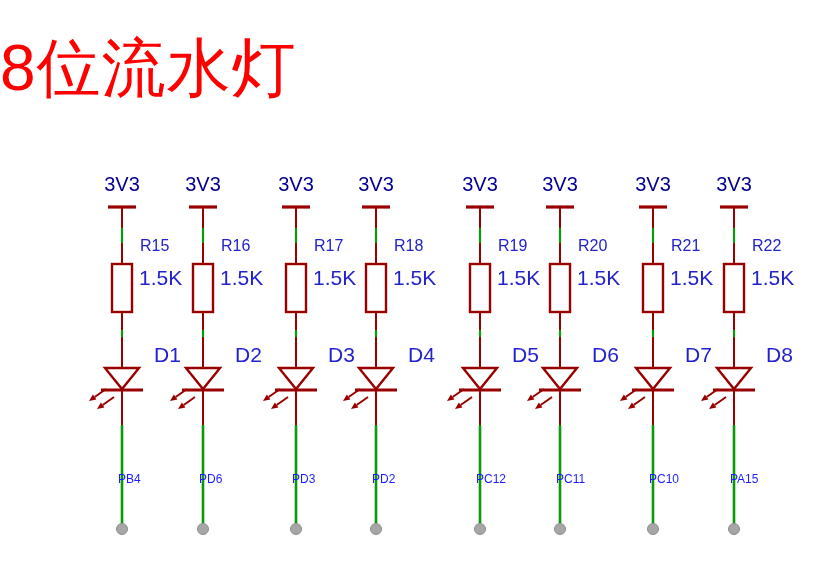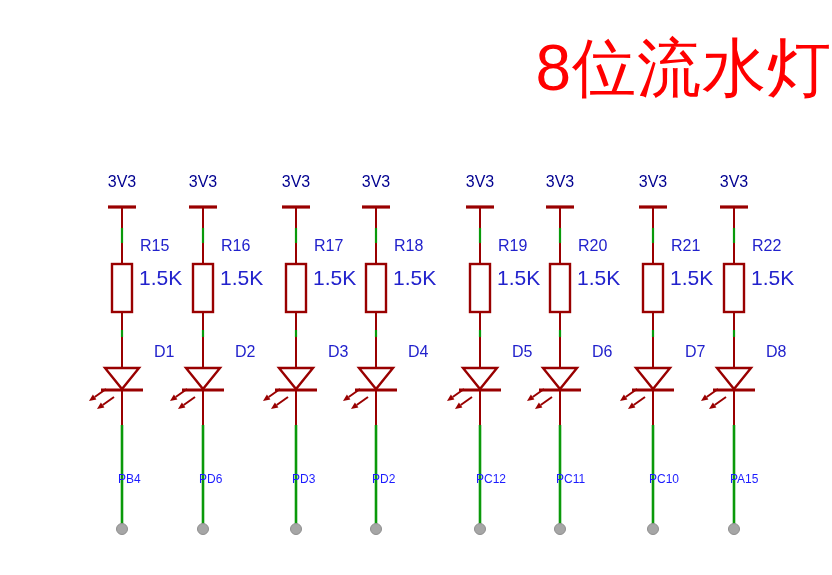--- a/index.html
+++ b/index.html
@@ -6,32 +6,32 @@
     --red:#ff0000; --maroon:#990000; --green:#0a990a;
     --navy:#000090; --desig:#2222cc; --pin:#1c1cff;
     --gray:#a6a6a6; --bg:#ffffff;
   }
   html,body{margin:0;padding:0;background:#f2f2f2;}
   .canvas{
     position:relative; width:832px; height:575px; background:var(--bg);
     overflow:hidden; font-family:"Liberation Sans", sans-serif;
   }
   .title{
-    position:absolute; left:0; right:0; top:28px; text-align:right;
+    position:absolute; left:0; right:0; top:28px; text-align:left;
     font-size:64px; line-height:80px; color:var(--red); font-weight:400;
     letter-spacing:1px; white-space:nowrap;
   }
   .channel{position:absolute; top:170px; width:110px; height:395px;}
   .channel svg{position:absolute; left:0; top:0;}
   .lbl{position:absolute; white-space:nowrap; line-height:1.05;}
   .rail-label{top:4px; left:10px; width:60px; text-align:center;
-    font-size:16px; color:var(--navy);}
+    font-size:20px; color:var(--navy);}
   .designator{top:68px; left:58px; font-size:16px; color:var(--desig);}
   .value{top:97px; left:57px; font-size:21px; color:var(--desig);}
-  .led-designator{top:174px; left:72px; font-size:16px; color:var(--desig);}
+  .led-designator{top:174px; left:72px; font-size:21px; color:var(--desig);}
   .pin{top:303px; left:36px; font-size:12px; color:var(--pin);}
   .w{stroke:var(--maroon); stroke-width:2; fill:none;}
   .wt{stroke:var(--maroon); stroke-width:3.2; fill:none;}
   .g{stroke:var(--green); stroke-width:2.2; fill:none;}
   .gw{stroke:var(--green); stroke-width:2.6; fill:none;}
   .box{stroke:var(--maroon); stroke-width:2.4; fill:#ffffff;}
   .head{fill:var(--maroon); stroke:none;}
   .dot{fill:var(--gray); stroke:#8f8f8f; stroke-width:1;}
 </style>
 </head>

